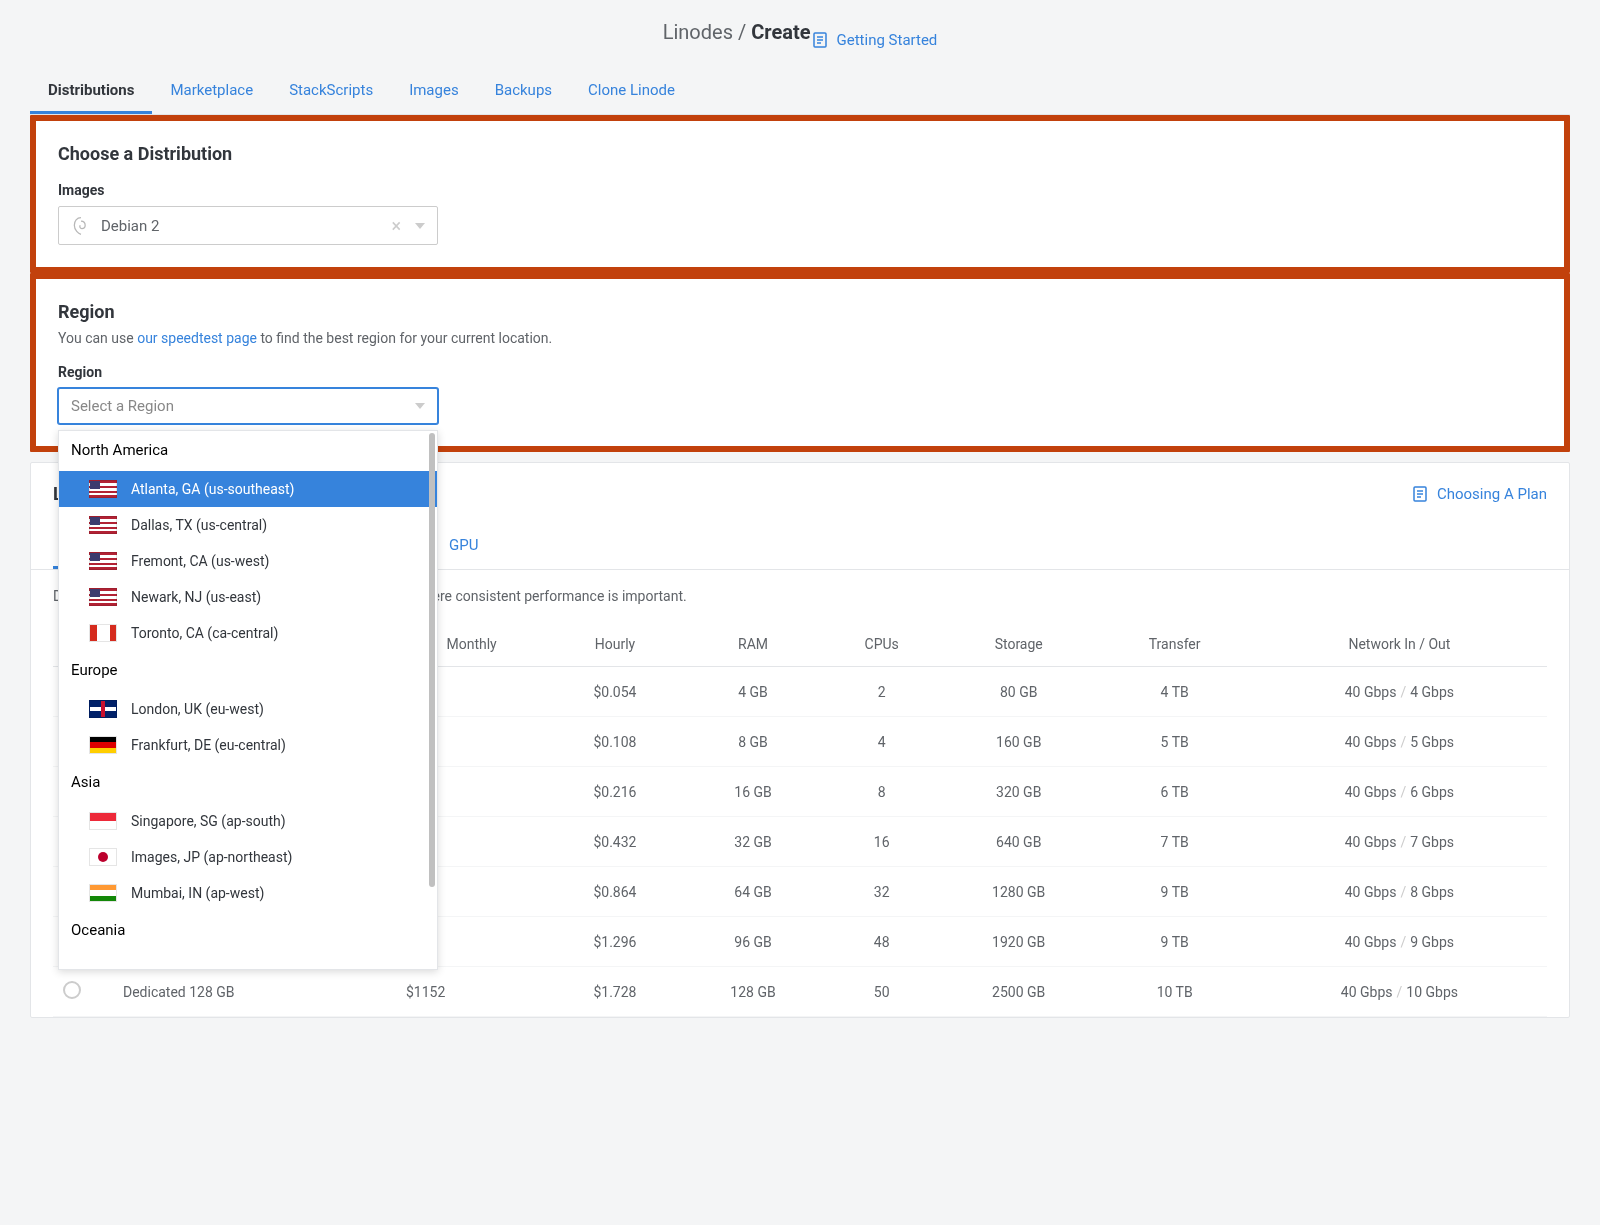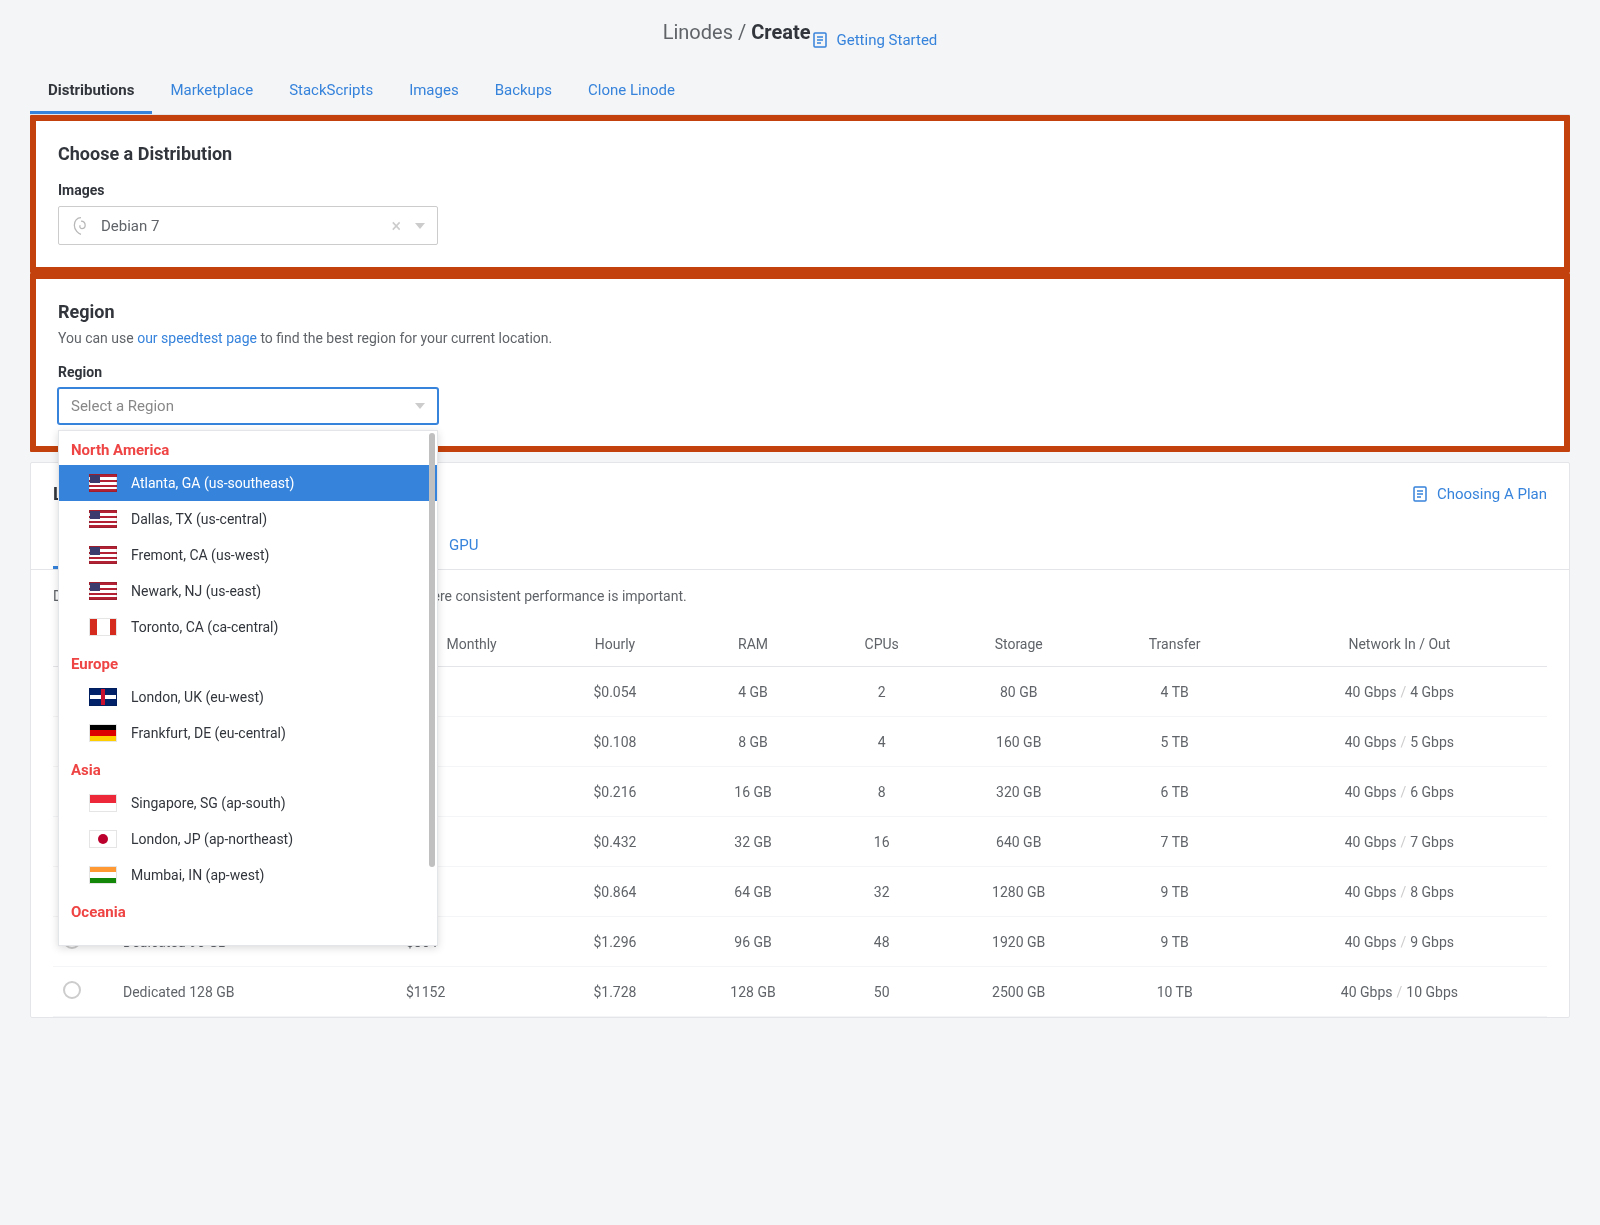--- a/index.html
+++ b/index.html
@@ -21,21 +21,21 @@
 .select-box.focused{border:1px solid #3683dc;box-shadow:0 0 0 1px #3683dc}
 .select-value{flex:1;color:#606469;font-size:15px}
 .select-placeholder{color:#888;font-size:15px}
 .chevron{width:0;height:0;border-left:5px solid transparent;border-right:5px solid transparent;border-top:6px solid #ccc;margin-left:8px}
 .clear-x{color:#ccc;font-size:18px;margin-right:6px;cursor:pointer}
 .swirl{width:20px;height:20px;margin-right:10px;opacity:0.6}
 .region-sub{color:#606469;font-size:14px;margin-top:-10px;margin-bottom:18px}
 .region-sub a{color:#3683dc;text-decoration:none}
 .reg-wrap{position:relative}
 .dropdown{position:absolute;top:42px;left:0;width:380px;background:#fff;border:1px solid #e3e5e8;box-shadow:0 2px 8px rgba(0,0,0,0.15);max-height:540px;overflow-y:auto;z-index:10}
-.dd-group-label{padding:10px 12px 6px;font-weight:700;font-size:15px;color:#ef4444}
+.dd-group-label{padding:10px 12px 12px;font-weight:400;font-size:15px;color:#000000}
 .dd-item{display:flex;align-items:center;padding:9px 30px;cursor:pointer;font-size:14px}
 .dd-item.highlight{background:#3683dc;color:#fff}
 .flag{width:28px;height:18px;margin-right:14px;display:inline-flex;flex-direction:column;flex-shrink:0;border:1px solid rgba(0,0,0,0.1)}
 .flag-us{background:linear-gradient(to bottom,#b22234 0%,#b22234 15%,#fff 15%,#fff 30%,#b22234 30%,#b22234 45%,#fff 45%,#fff 60%,#b22234 60%,#b22234 75%,#fff 75%,#fff 90%,#b22234 90%);position:relative}
 .flag-us::before{content:"";position:absolute;top:0;left:0;width:40%;height:53%;background:#3c3b6e}
 .flag-ca{background:#fff;position:relative}
 .flag-ca::before{content:"";position:absolute;left:0;top:0;width:25%;height:100%;background:#d52b1e}
 .flag-ca::after{content:"";position:absolute;right:0;top:0;width:25%;height:100%;background:#d52b1e}
 .flag-uk{background:#012169;position:relative;overflow:hidden}
 .flag-uk::before{content:"";position:absolute;top:40%;left:0;width:100%;height:20%;background:#fff}
@@ -96,21 +96,21 @@
     <div class="tab">Clone Linode</div>
   </div>
 
 <div class="panel">
   <h2>Choose a Distribution</h2>
   <div class="field-label">Images</div>
   <div class="select-box">
     <svg class="swirl" viewBox="0 0 24 24" fill="none" stroke="#888" stroke-width="1.5">
         <path d="M12 2 C7 2 4 6 4 11 C4 17 9 21 12 22 M12 6 C15 6 17 8 17 11 C17 14 15 15 13 15 C11 15 10 13 11 11"></path>
       </svg>
-    <span class="select-value">Debian 7</span>
+    <span class="select-value">Debian 2</span>
     <span class="clear-x">×</span>
     <span class="chevron"></span>
   </div>
 </div>
 
 <div class="panel hidden-behind">
   <h2>Region</h2>
   <p class="region-sub">
     <span>You can use </span><a>our speedtest page</a><span> to find the best region for your current location.</span>
   </p>
@@ -159,21 +159,21 @@
           </span>
           <span>Frankfurt, DE (eu-central)</span>
         </div>
         <div class="dd-group-label">Asia</div>
         <div class="dd-item">
           <span class="flag flag-sg"></span>
           <span>Singapore, SG (ap-south)</span>
         </div>
         <div class="dd-item">
           <span class="flag flag-jp"></span>
-          <span>London, JP (ap-northeast)</span>
+          <span>Images, JP (ap-northeast)</span>
         </div>
         <div class="dd-item">
           <span class="flag flag-in">
             <span style="background:#ff9933"></span>
             <span style="background:#fff"></span>
             <span style="background:#138808"></span>
           </span>
           <span>Mumbai, IN (ap-west)</span>
         </div>
         <div class="dd-group-label">Oceania</div>

